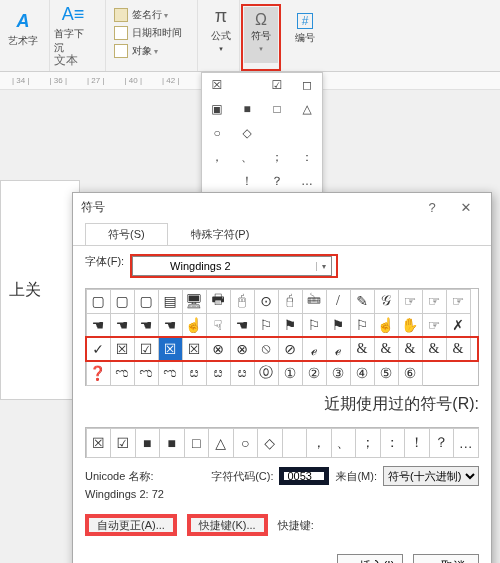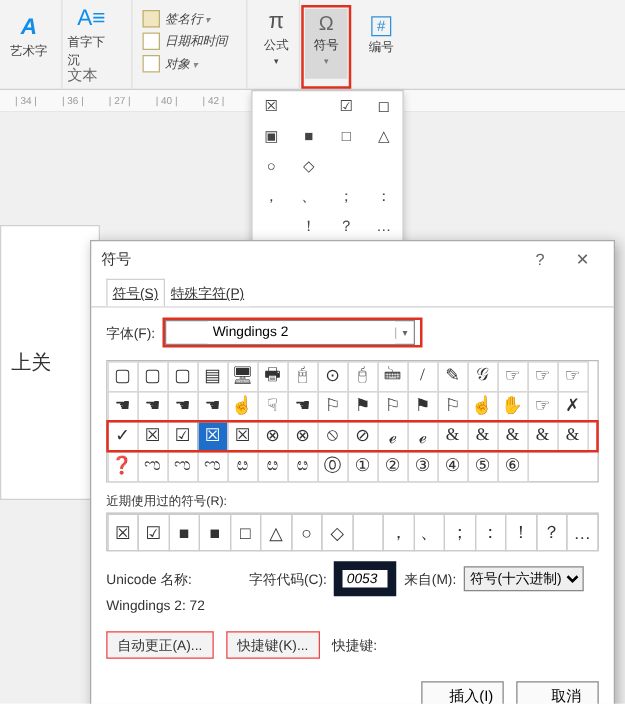--- a/index.html
+++ b/index.html
@@ -3,62 +3,62 @@
 <meta charset="utf-8">
 <style>
 * { box-sizing: border-box; font-family: "Microsoft YaHei", "Segoe UI", sans-serif; }
 body { margin: 0; width: 500px; height: 563px; background: #fff; position: relative; overflow: hidden; font-size: 11px; color: #333; }
 .ribbon { height: 72px; background: #f3f3f3; border-bottom: 1px solid #d0d0d0; display: flex; }
 .rgroup { display: flex; flex-direction: column; justify-content: space-between; border-right: 1px solid #e0e0e0; padding: 6px 4px 2px 4px; }
 .rbtn { display: flex; flex-direction: column; align-items: center; justify-content: center; width: 38px; height: 46px; cursor: pointer; }
 .rbtn .ic { font-size: 18px; color: #108ee9; }
 .rbtn .ic.grey { color: #555; }
 .rbtn .lbl { font-size: 10px; color: #444; margin-top: 2px; }
-.mini { display: flex; align-items: center; font-size: 10px; color: #444; padding: 0 4px; height: 18px; font-style: italic; }
+.mini { display: flex; align-items: center; font-size: 10px; color: #444; padding: 0 4px; height: 18px; }
 .mini .mic { width: 14px; height: 14px; display: inline-block; margin-right: 4px; background: #f0e6c0; border: 1px solid #c0b070; }
 .mini .dd { color: #888; margin-left: 2px; font-size: 8px; }
 .groupname { text-align: left; font-size: 12px; color: #666; }
 .hlred { border: 2px solid #e03020; }
 .symbtn { display: flex; flex-direction: column; align-items: center; width: 34px; height: 56px; padding-top: 4px; background: #d8d8d8; }
 .symbtn .omega { font-size: 16px; color: #666; }
 .symbtn .dd { font-size: 7px; color: #777; margin-top: 2px; }
 .ruler { height: 18px; background: #f9f9f9; border-bottom: 1px solid #e0e0e0; font-size: 8px; color: #999; padding-left: 12px; display:flex; align-items:center; gap:20px;}
 .sym-dropdown { position: absolute; top: 72px; left: 201px; width: 122px; background: #fff; border: 1px solid #c8c8c8; box-shadow: 0 2px 6px rgba(0,0,0,0.2); }
 .sym-grid { display: grid; grid-template-columns: repeat(4, 1fr); }
 .sym-grid div { height: 24px; display: flex; align-items: center; justify-content: center; font-size: 12px; color: #444; }
 .sym-more { height: 24px; display: flex; align-items: center; padding: 0 8px; font-size: 11px; color: #444; border-top: 1px solid #eee; }
 .sym-more .om { margin-right: 6px; color: #888; }
 .docbg { position: absolute; top: 90px; left: 0; right: 0; bottom: 0; background: #f0f0f0; }
 .page { position: absolute; top: 180px; left: 0; width: 80px; height: 220px; background: #fff; border: 1px solid #d0d0d0; display: flex; align-items: center; padding-left: 8px; font-size: 16px; }
 .dlg { position: absolute; top: 192px; left: 72px; width: 420px; background: #fff; border: 1px solid #aaa; box-shadow: 2px 2px 10px rgba(0,0,0,0.3); }
 .dlg-title { height: 28px; display: flex; align-items: center; padding: 0 8px; font-size: 12px; color: #333; }
 .dlg-title .sp { flex: 1; }
 .dlg-title .wctl { width: 34px; text-align: center; color: #666; font-size: 13px; }
 .tabs { display: flex; padding: 0 12px; border-bottom: 1px solid #d0d0d0; margin-top: 2px; }
-.tab { height: 22px; padding: 0 4px; display: flex; align-items: center; font-size: 11px; background: #fff; border: 1px solid transparent; border-bottom: none; text-decoration: underline; }
+.tab { height: 22px; padding: 0 22px; display: flex; align-items: center; font-size: 11px; background: #fff; border: 1px solid transparent; border-bottom: none; }
 .tab.active { border-color: #d0d0d0; margin-bottom: -1px; background: #fff; }
-.frow { display: flex; align-items: center; padding: 8px 12px; gap: 6px; }
+.frow { display: flex; align-items: flex-start; padding: 8px 12px; gap: 6px; }
 .frow label { font-size: 11px; }
 .fontsel { display: flex; align-items: center; border: 1px solid #888; height: 20px; flex: 1; max-width: 200px; padding-left: 33px; }
 .fontsel input { border: none; height: 18px; flex: 1; font-size: 11px; padding: 0 4px; outline: none; }
 .fontsel .dd { width: 18px; text-align: center; color: #666; font-size: 8px; border-left:1px solid #bbb; }
 .chgrid { margin: 2px 12px; border: 1px solid #bbb; }
 .chgrid .crow { display: flex; }
 .chgrid .cel { width: 25px; height: 25px; border: 1px solid #ccc; margin: -0.5px; display: flex; align-items: center; justify-content: center; font-size: 14px; background: #fff; cursor: pointer; font-family: "Segoe UI Symbol", serif; }
 .chgrid .cel.sel { background: #1f6fca; color: #fff; }
-.rlabel { padding: 6px 12px 2px 12px; font-size: 10px; }
+.rlabel { padding: 6px 12px 12px 12px; font-size: 16px; text-align: right; }
 .rgrid { display: flex; margin: 0 12px; border: 1px solid #bbb; }
 .rgrid .rcel { flex: 1; height: 30px; border: 1px solid #ccc; margin: -0.5px; display: flex; align-items: center; justify-content: center; font-size: 14px; }
-.meta { display: flex; padding: 8px 24px 0 12px; align-items: center; gap: 6px; }
+.meta { display: flex; padding: 8px 12px 0 12px; align-items: center; gap: 6px; }
 .meta .nm { flex: 1; font-size: 11px; }
-.meta input { width: 50px; height: 28px; border: 7px solid #0f172a; font-size: 11px; padding: 0 3px; font-style: italic; }
+.meta input { width: 50px; height: 18px; border: 5px solid #0f172a; font-size: 11px; padding: 0 3px; }
 .meta select { height: 20px; border: 1px solid #888; font-size: 11px; }
 .meta2 { padding: 2px 12px 8px 12px; font-size: 11px; }
 .acrow { display:flex; align-items:center; gap:10px; padding: 6px 12px 10px 12px; }
-.smbtn { height: 22px; padding: 0 8px; border:1px solid #ef4444; background:#f3f3f3; font-size:11px; display:flex; align-items:center;}
+.smbtn { height: 22px; padding: 0 8px; border:4px solid #ef4444; background:#f3f3f3; font-size:11px; display:flex; align-items:center;}
 .dlg-ftr { display:flex; justify-content:flex-end; gap:10px; padding: 8px 12px 12px 12px; }
 .dbtn { width: 66px; height: 24px; border:1px solid #888; background:#fafafa; font-size:12px;padding-left:20px; }
 </style>
 </head>
 <body>
 
 <div class="ribbon">
   <div class="rgroup" style="width:50px;">
     <div class="rbtn">
       <span class="ic" style="font-style:italic;font-weight:bold;">A</span>

